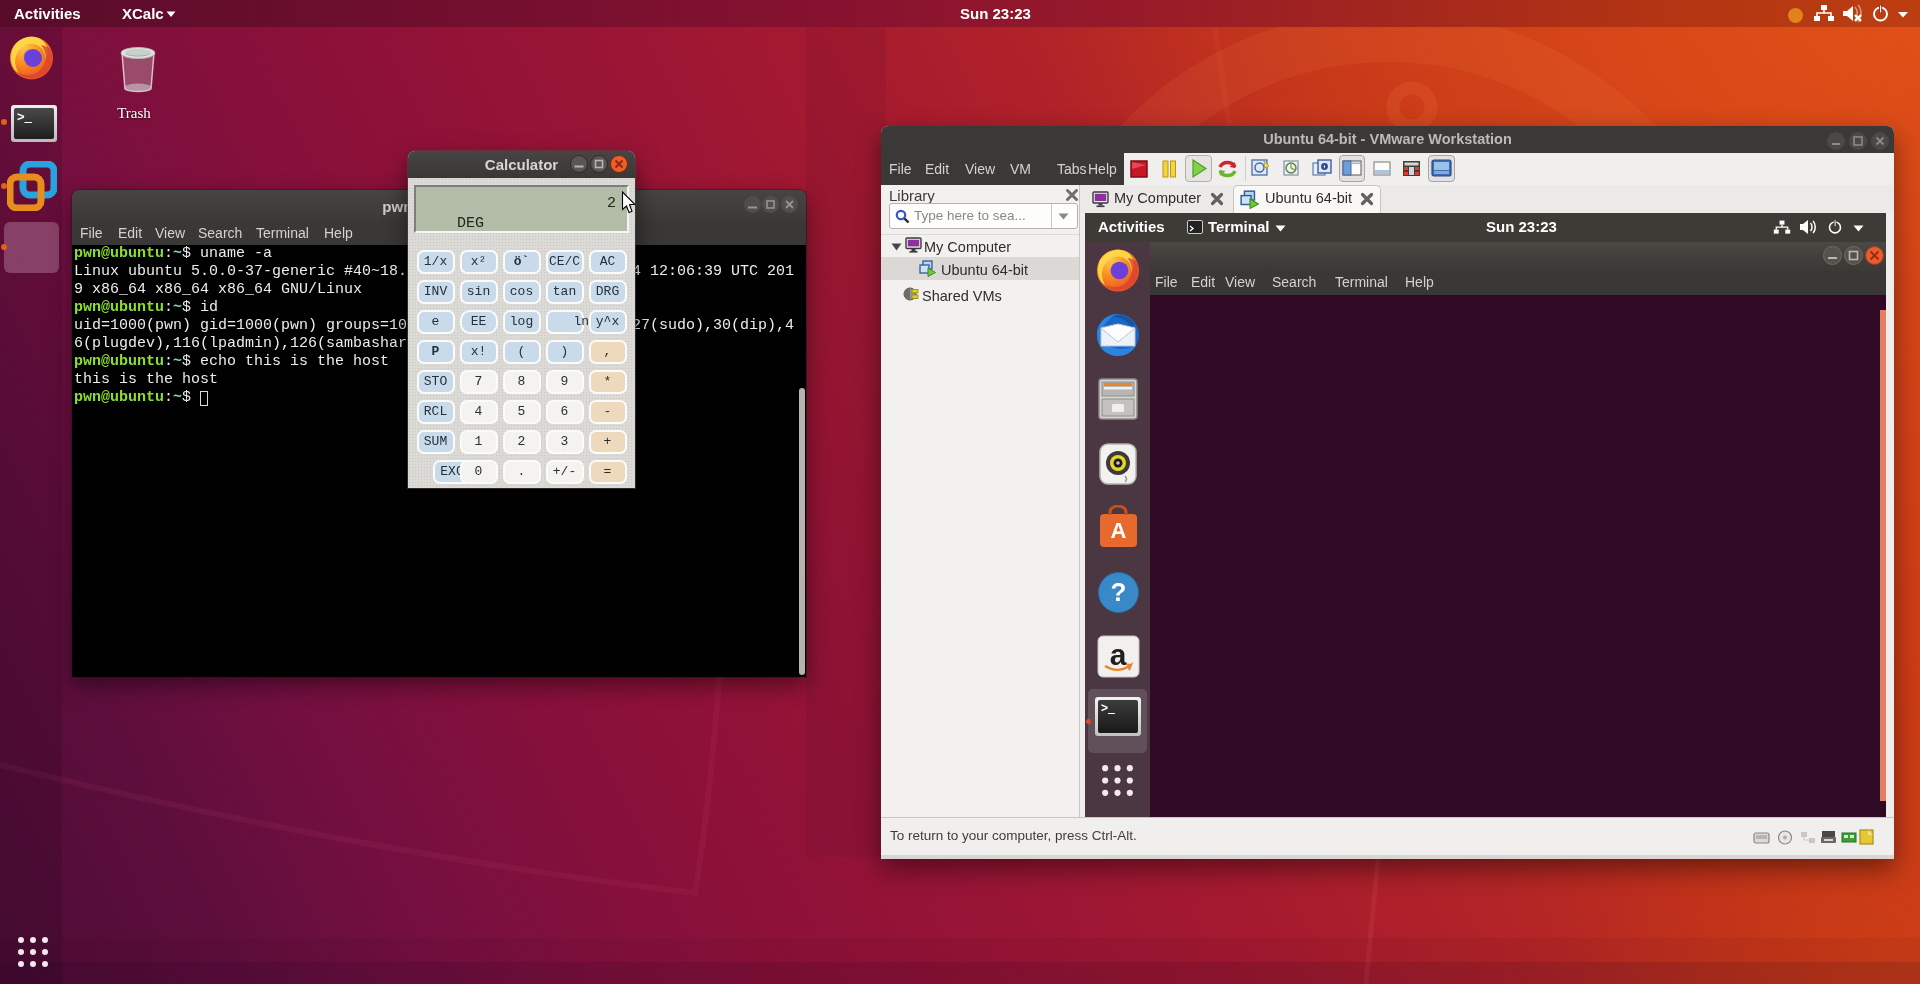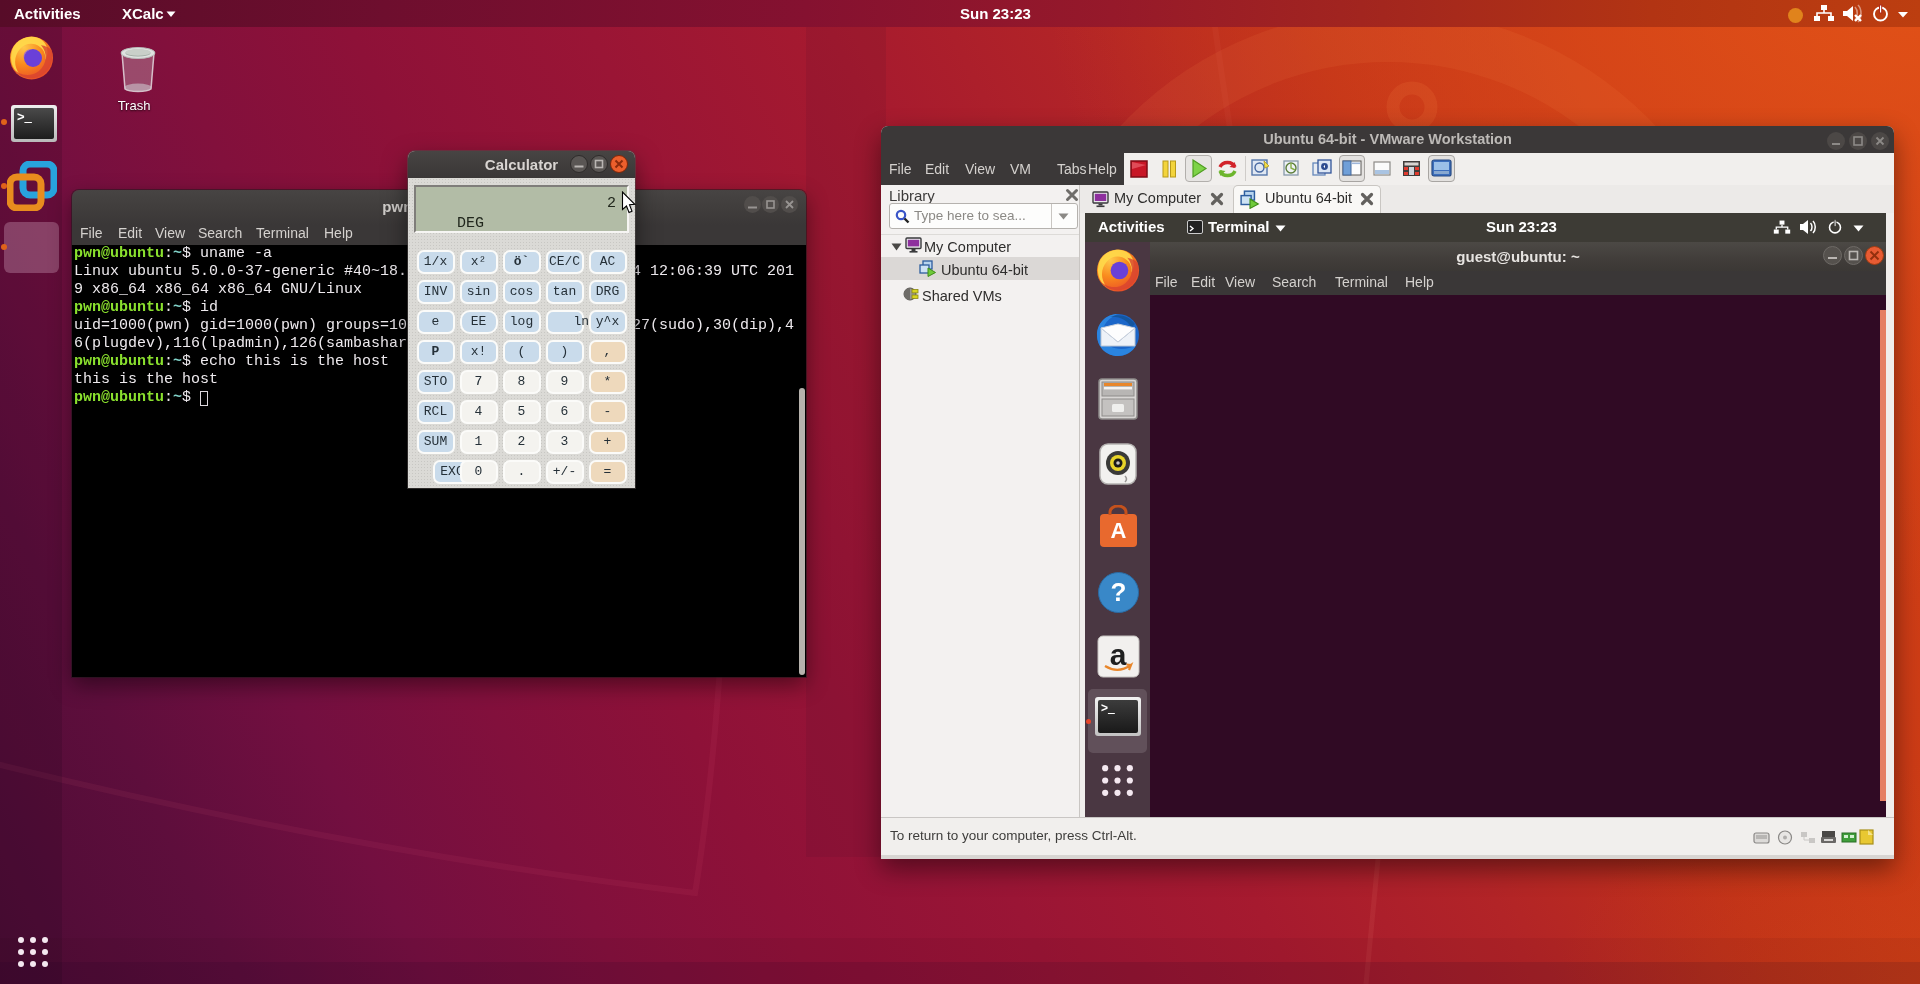--- a/index.html
+++ b/index.html
@@ -168,21 +168,21 @@
 </div>
 
 <div class="abs" id="trash" style="left:100px;top:45px;width:68px;text-align:center;z-index:4;">
   <svg width="40" height="48" viewBox="0 0 40 48" style="margin-left:7px;">
     <path d="M4 8 L7 44 A14 4 0 0 0 33 44 L36 8 Z" fill="rgba(225,225,228,0.28)" stroke="rgba(240,240,242,0.75)" stroke-width="1.5"></path>
     <ellipse cx="20" cy="42.5" rx="13.5" ry="4" fill="rgba(210,210,214,0.55)"></ellipse>
     <ellipse cx="20" cy="8" rx="17" ry="5.5" fill="#dfe2e0" stroke="#b9bcba" stroke-width="1"></ellipse>
     <ellipse cx="20" cy="8" rx="12.5" ry="3.6" fill="#9aa69e"></ellipse>
     <ellipse cx="20" cy="7.4" rx="12.5" ry="3.4" fill="#c9cfc9"></ellipse>
   </svg>
-  <div style="color:#fff;font-size:13px;margin-top:1px;text-shadow:0 1px 2px rgba(0,0,0,0.8);">Trash</div>
+  <div style="color:#fff;font-size:15px;margin-top:8px;text-shadow:0 1px 2px rgba(0,0,0,0.8);font-family:Liberation Serif, serif;">Trash</div>
 </div>
 
 <div class="abs" id="hterm">
   <div class="titlebar" style="height:35px;"></div>
   <div class="title">pwn@ubuntu: ~</div>
   <div class="wbtn" style="left:672px;top:6px;width:17px;height:17px;background:#514d4b;"><svg width="17" height="17">
         <path d="M4 11.5 H13" stroke="#989492" stroke-width="2"></path>
       </svg></div>
   <div class="wbtn" style="left:690px;top:6px;width:17px;height:17px;background:#514d4b;"><svg width="17" height="17">
         <rect x="5" y="5" width="7" height="7" fill="none" stroke="#989492" stroke-width="1.6"></rect>
@@ -505,21 +505,20 @@
             <circle cx="18" cy="19" r="3"></circle>
             <circle cx="30" cy="19" r="3"></circle>
           <circle cx="6" cy="31" r="3"></circle>
             <circle cx="18" cy="31" r="3"></circle>
             <circle cx="30" cy="31" r="3"></circle>
         </g>
       </svg>
     </div>
     <div id="gterm">
       <div id="gtermtitle">
-        <div class="abs" style="width:100%;text-align:center;top:6px;font-size:15px;font-weight:700;color:#e7e4e1;">guest@ubuntu: ~</div>
         <div class="wbtn" style="left:673px;top:4px;width:19px;height:19px;background:#55514d;border:1px solid #6e6a66;"><svg width="17" height="17">
               <path d="M4 11 H13" stroke="#bab6b2" stroke-width="2"></path>
             </svg></div>
         <div class="wbtn" style="left:694px;top:4px;width:19px;height:19px;background:#55514d;border:1px solid #6e6a66;"><svg width="17" height="17">
               <rect x="4.5" y="4.5" width="8" height="8" fill="none" stroke="#bab6b2" stroke-width="1.6"></rect>
             </svg></div>
         <div class="wbtn" style="left:715px;top:4px;width:19px;height:19px;background:#e85b33;border:1px solid #a33d12;"><svg width="17" height="17">
               <path d="M4.5 4.5 L12.5 12.5 M12.5 4.5 L4.5 12.5" stroke="#93300e" stroke-width="2"></path>
             </svg></div>
       </div>

